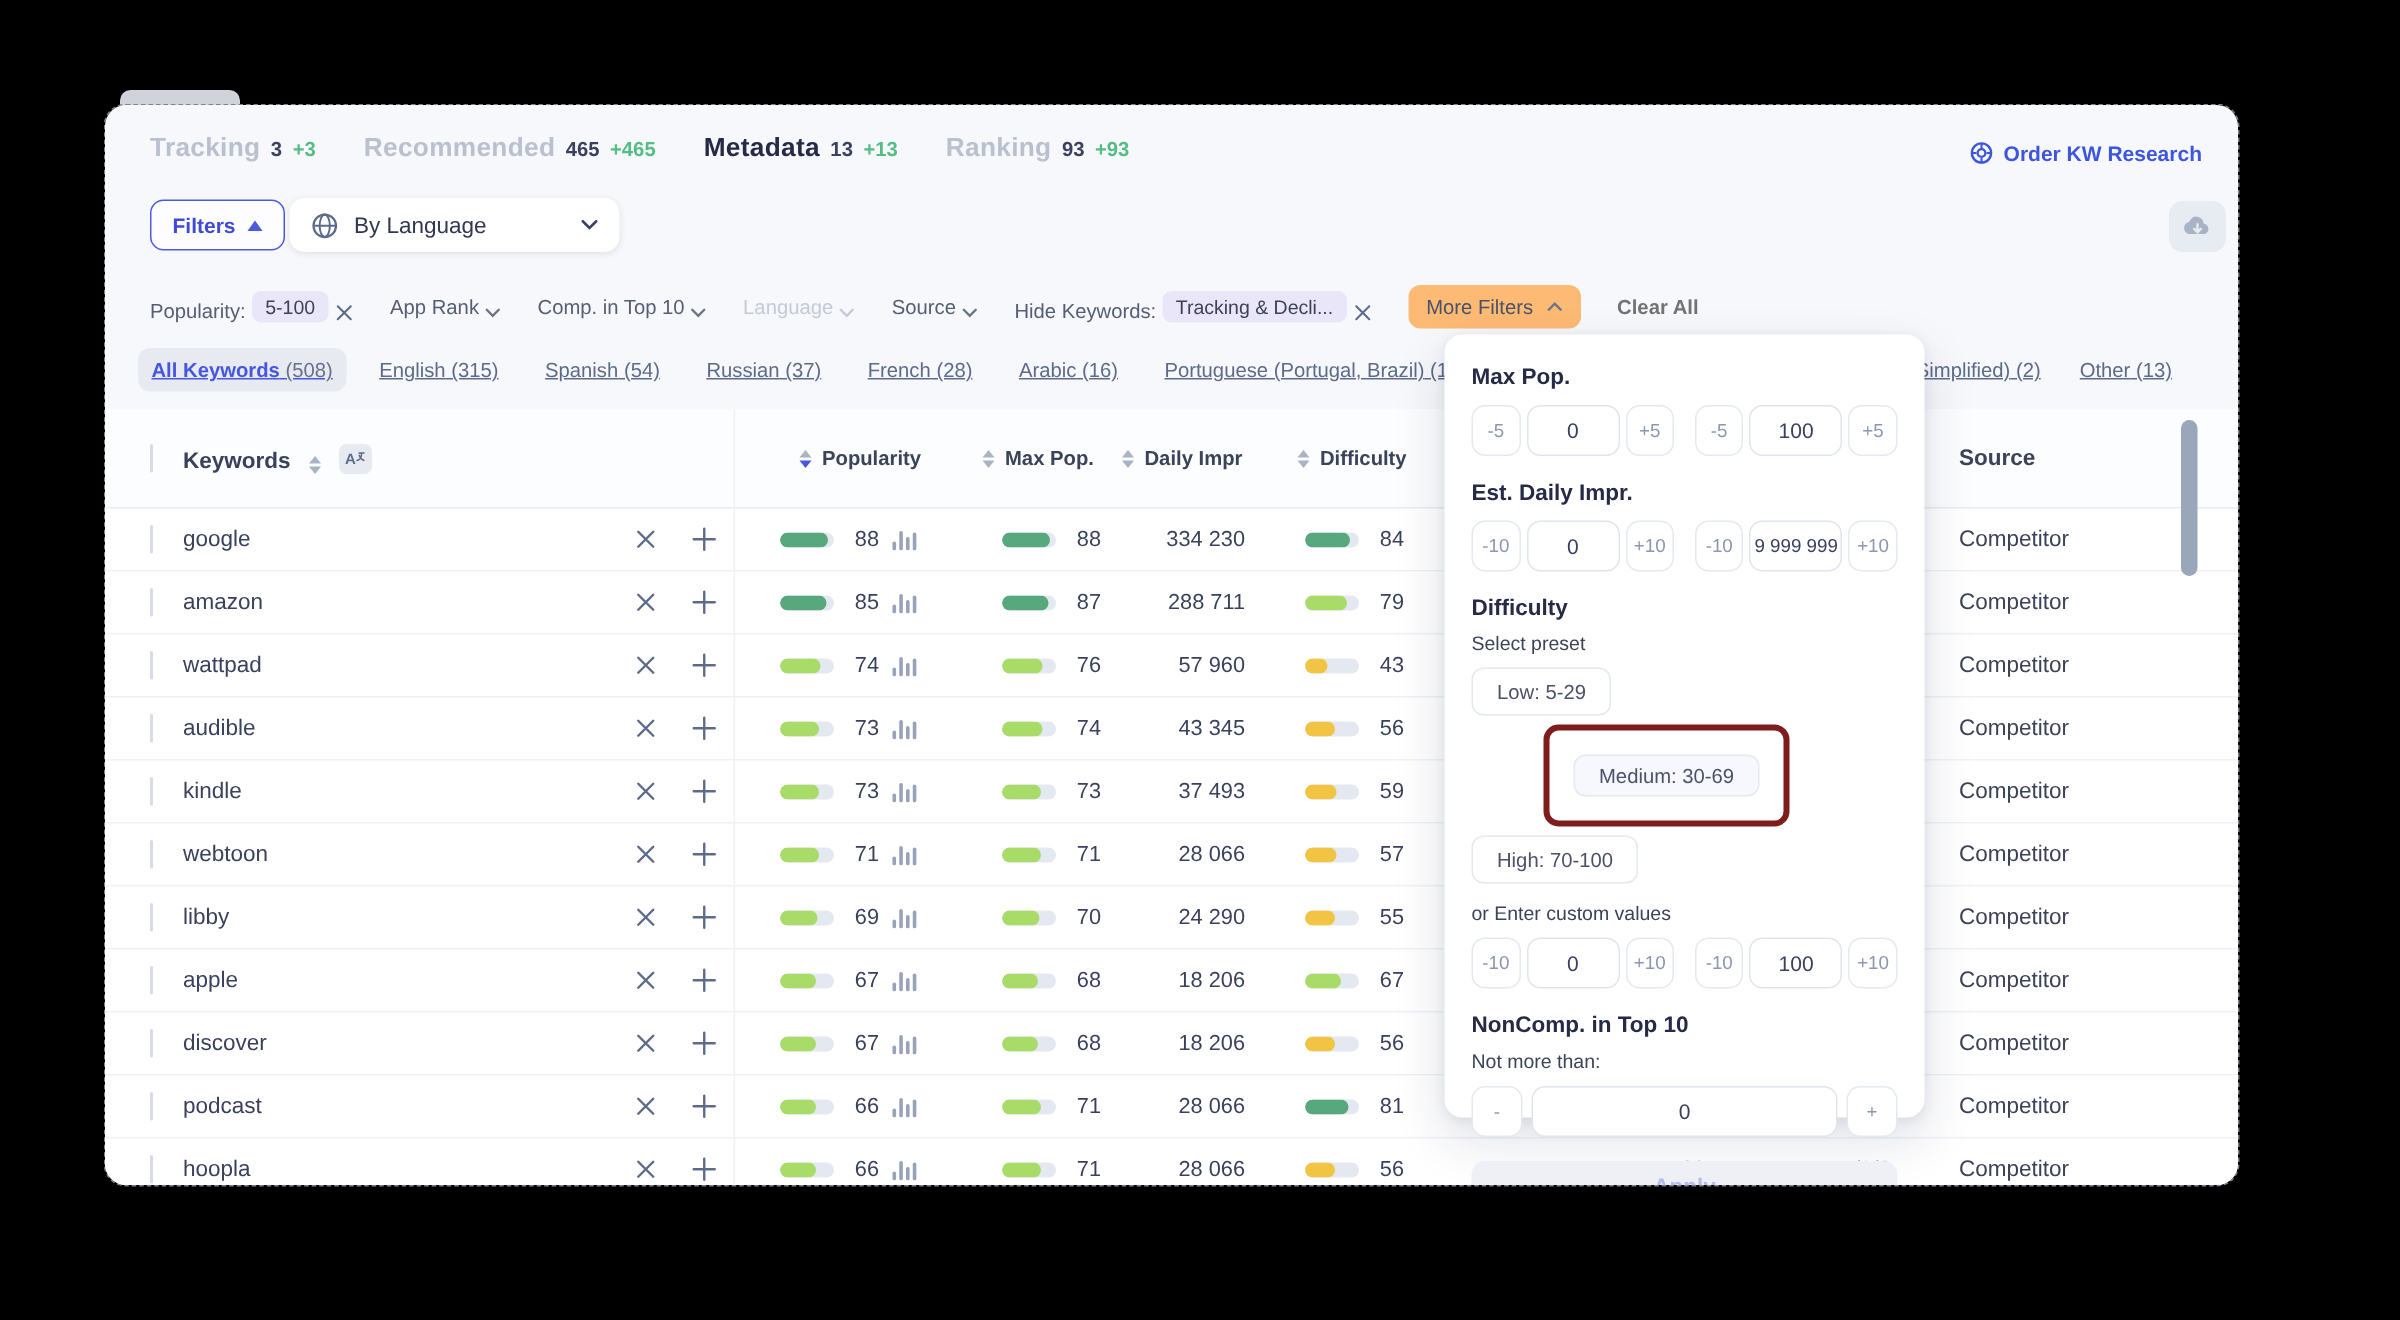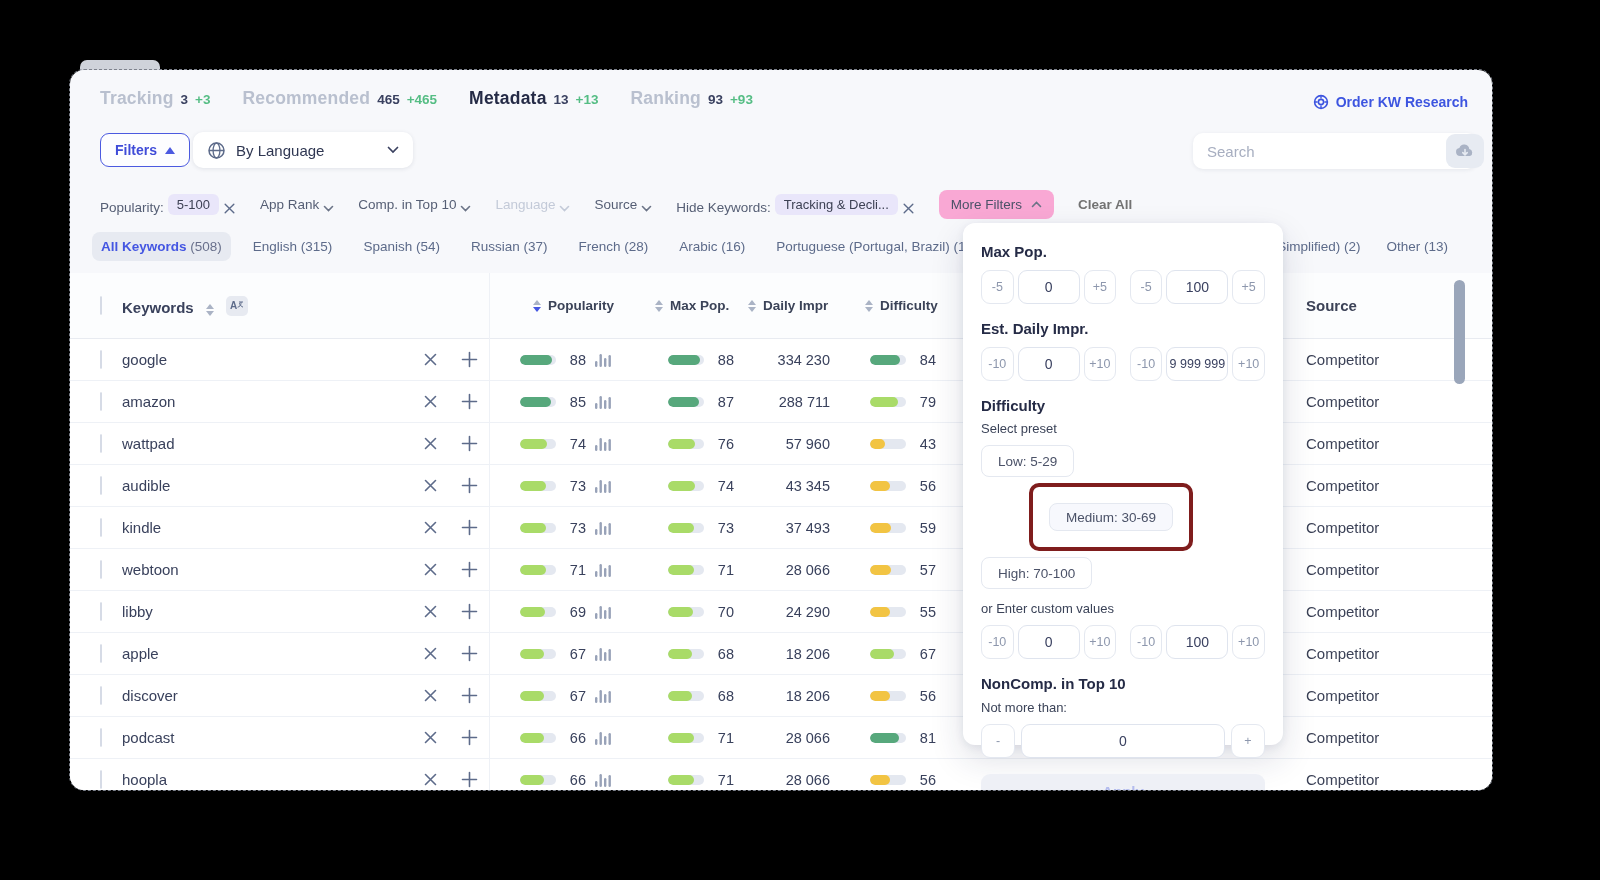--- a/index.html
+++ b/index.html
@@ -27,27 +27,27 @@
   .export-btn{position:absolute;left:1376px;top:64px;width:38px;height:34px;background:#e7ebf2;border-radius:9px;display:flex;align-items:center;justify-content:center;cursor:pointer;}
 
   
   .chips{position:absolute;left:30px;top:120px;display:flex;align-items:center;gap:24px;}
   .chip{display:flex;align-items:flex-end;gap:4px;font-size:13.5px;color:#4b5268;cursor:pointer;white-space:nowrap;}
   .chip .clabel{color:#555e74;}
   .chip.disabled .clabel{color:#c3cad8;}
   .chip.disabled svg{color:#c3cad8;}
   .badge{background:#e9e6fa;border-radius:6px;padding:3px 9px;font-size:13px;color:#3d4154;}
   .chip-x{color:#4b5268;display:flex;}
-  .morefilters{background:#f9a8d4;border-radius:8px;padding:7px 12px;display:flex;gap:9px;align-items:center;font-size:13.5px;color:#4b5268;cursor:pointer;}
+  .morefilters{background:#fdba74;border-radius:8px;padding:7px 12px;display:flex;gap:9px;align-items:center;font-size:13.5px;color:#4b5268;cursor:pointer;}
   .clearall{color:#737373;font-size:13.5px;font-weight:600;cursor:pointer;}
   .chev{color:#6b7487;display:flex;}
 
   
   .langtabs{position:absolute;left:22px;top:162px;display:flex;align-items:center;gap:13px;}
-  .ltab{font-size:13.5px;color:#5d6b8a;padding:7px 9px;border-radius:8px;cursor:pointer;white-space:nowrap;}
+  .ltab{font-size:13.5px;color:#5d6b8a;padding:7px 9px;border-radius:8px;cursor:pointer;white-space:nowrap;text-decoration:underline;}
   .ltab.active{background:#e7eaf1;color:#4456e2;font-weight:600;}
   .ltab.active .lcnt{color:#69708c;font-weight:400;}
   .langtabs-right{position:absolute;right:44px;top:162px;display:flex;gap:26px;}
   .langtabs-right .ltab{padding:7px 0;}
 
   
   .table{position:absolute;left:0;right:0;top:203px;bottom:0;background:#fff;}
   .vline{position:absolute;left:419px;top:0;bottom:0;width:1px;background:#eef1f6;}
   .trow{display:grid;grid-template-columns:52px 288px 40px 39px 126px 120px 110px 125px 110px 65px 125px 1fr;align-items:center;height:41px;border-bottom:1px solid #eef1f6;}
   .thead{height:65px;border-bottom:1px solid #e8ebf1;background:#fcfdfe;}
@@ -146,29 +146,20 @@
         </svg>
     </span>
     <span class="txt">By Language</span>
     <span class="chev">
       <svg width="12" height="8" viewBox="0 0 12 8">
           <path d="M1.5 1.5l4.5 4.5 4.5-4.5" stroke="#3a4160" stroke-width="1.7" fill="none" stroke-linecap="round"></path>
         </svg>
     </span>
   </div>
 
-  <div class="search-box">
-    <input type="text" placeholder="Search" style="">
-    <span style="display:flex;">
-      <svg width="17" height="17" viewBox="0 0 17 17">
-          <circle cx="7.2" cy="7.2" r="5.4" fill="none" stroke="#8d97ad" stroke-width="1.6"></circle>
-          <path d="M11.3 11.3l3.7 3.7" stroke="#8d97ad" stroke-width="1.6" stroke-linecap="round"></path>
-        </svg>
-    </span>
-  </div>
 
   <div class="export-btn">
     <span style="display:flex;">
       <svg width="20" height="16" viewBox="0 0 20 16">
           <path d="M5 13a4 4 0 0 1-.6-7.95A5 5 0 0 1 14.2 6.1 3.6 3.6 0 0 1 15 13H5z" fill="#aab3c5"></path>
           <path d="M10 6.5v5M7.8 9.6l2.2 2.3 2.2-2.3" stroke="#e7ebf2" stroke-width="1.6" fill="none" stroke-linecap="round"></path>
         </svg>
     </span>
   </div>
 

